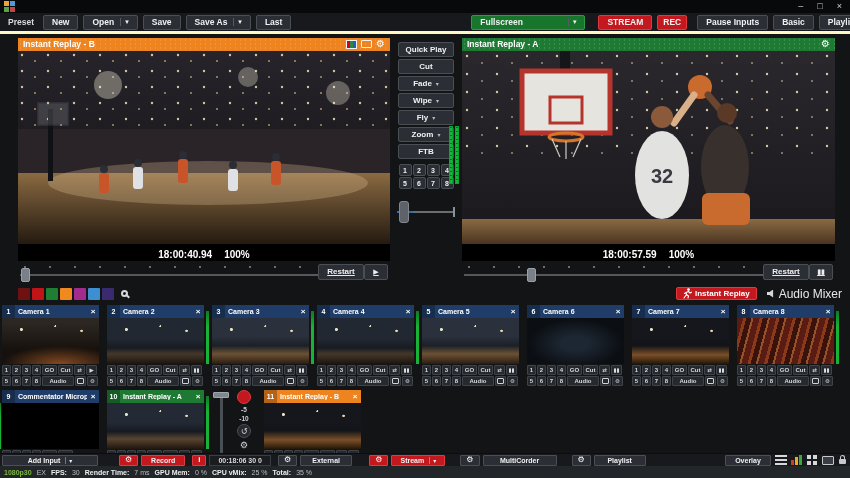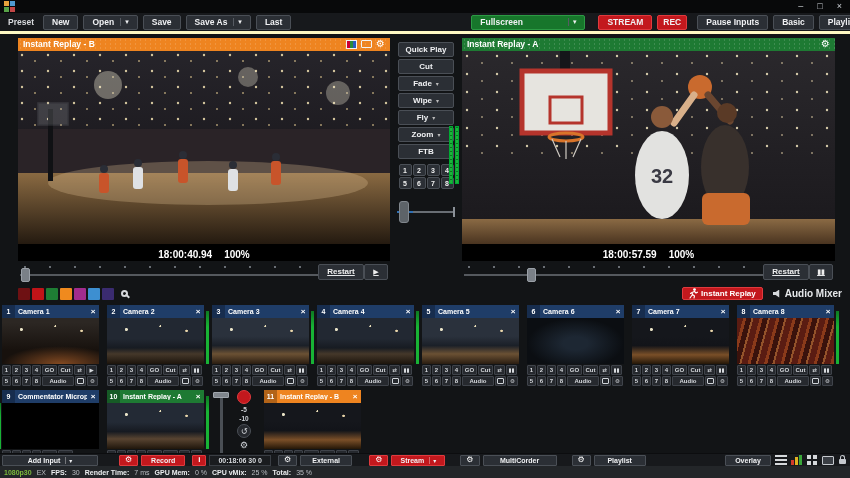--- a/index.html
+++ b/index.html
@@ -54,21 +54,21 @@
 .clockbox .el{color:#d6181c;font-weight:bold;font-size:10.5px;}
 .clockbox .tm{color:#111;font-weight:bold;font-size:9.5px;margin-top:3px;}
 
 .shortcuts{height:17px;display:flex;align-items:center;gap:2px;padding:0 2px;margin-top:2px;}
 .swatch{width:12px;height:12px;border-radius:1px;cursor:pointer;}
 .i-mag{width:7px;height:7px;border:2px solid #d5d8db;border-radius:50%;position:relative;margin-left:5px;cursor:pointer;}
 .i-mag:after{content:"";position:absolute;width:5px;height:2px;background:#d5d8db;transform:rotate(45deg);right:-4px;bottom:-2px;}
 .ir-btn{margin-left:auto;height:13px;background:#c3181d;border:1px solid #e03a3e;border-radius:2px;color:#fff;font-size:8px;font-weight:bold;display:flex;align-items:center;gap:3px;padding:0 6px;cursor:pointer;}
 .am-wrap{display:flex;align-items:center;gap:3px;margin:0 6px 0 8px;cursor:pointer;}
 .i-speaker{width:9px;height:8px;background:#d5d8db;clip-path:polygon(0 32%,32% 32%,72% 0,72% 100%,32% 68%,0 68%);}
-.am-label{font-size:10px;font-weight:bold;color:#e6e8ea;}
+.am-label{font-size:12px;font-weight:normal;color:#e6e8ea;}
 
 .inrow{display:flex;gap:8px;padding:1px 2px;margin-top:2px;align-items:flex-start;}
 .cell{width:97px;flex:none;}
 .cell-title{height:13px;display:flex;align-items:center;font-size:7px;font-weight:bold;color:#fff;background:#1f3d68;}
 .cell-title.bar-green{background:#1e7a33;}
 .cell-title.bar-orange{background:#ee8420;}
 .cell-num{width:13px;text-align:center;background:rgba(0,0,0,.25);align-self:stretch;display:flex;align-items:center;justify-content:center;}
 .cell-name{flex:1;padding:0 3px;overflow:hidden;white-space:nowrap;}
 .cell-x{width:12px;text-align:center;font-size:8px;cursor:pointer;}
 .cell-thumb{height:46px;background:#000;position:relative;cursor:pointer;}

